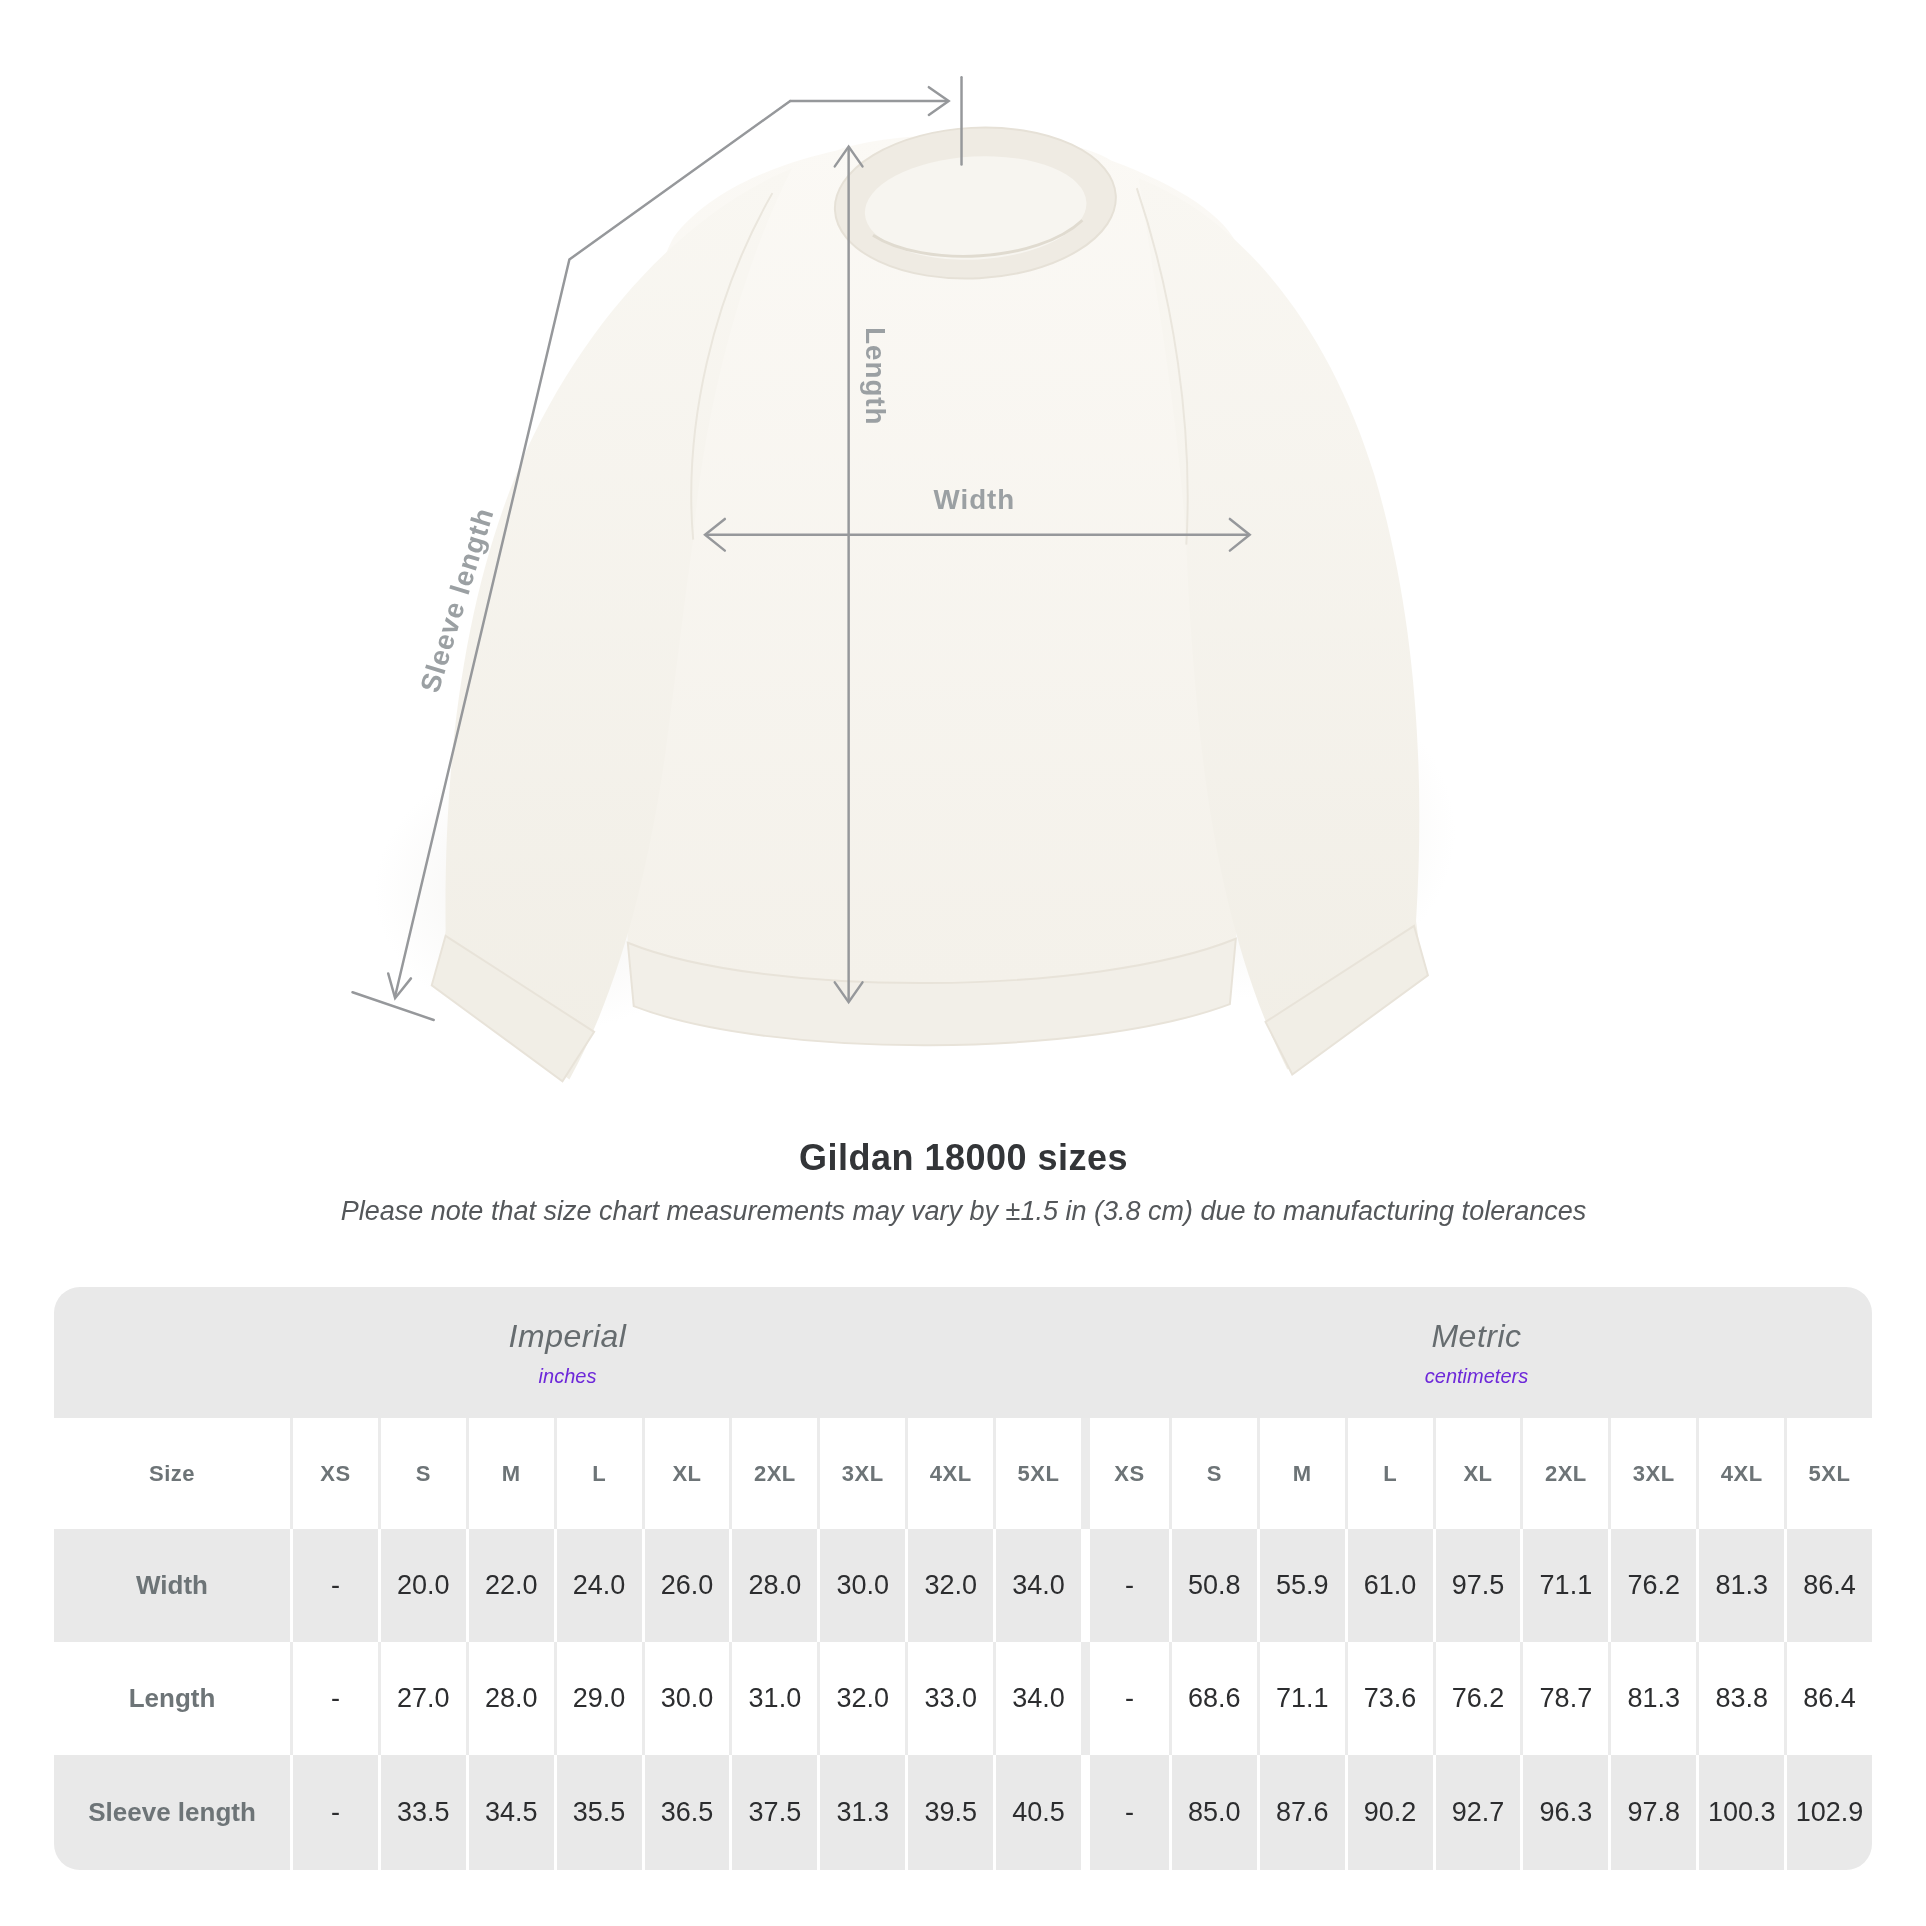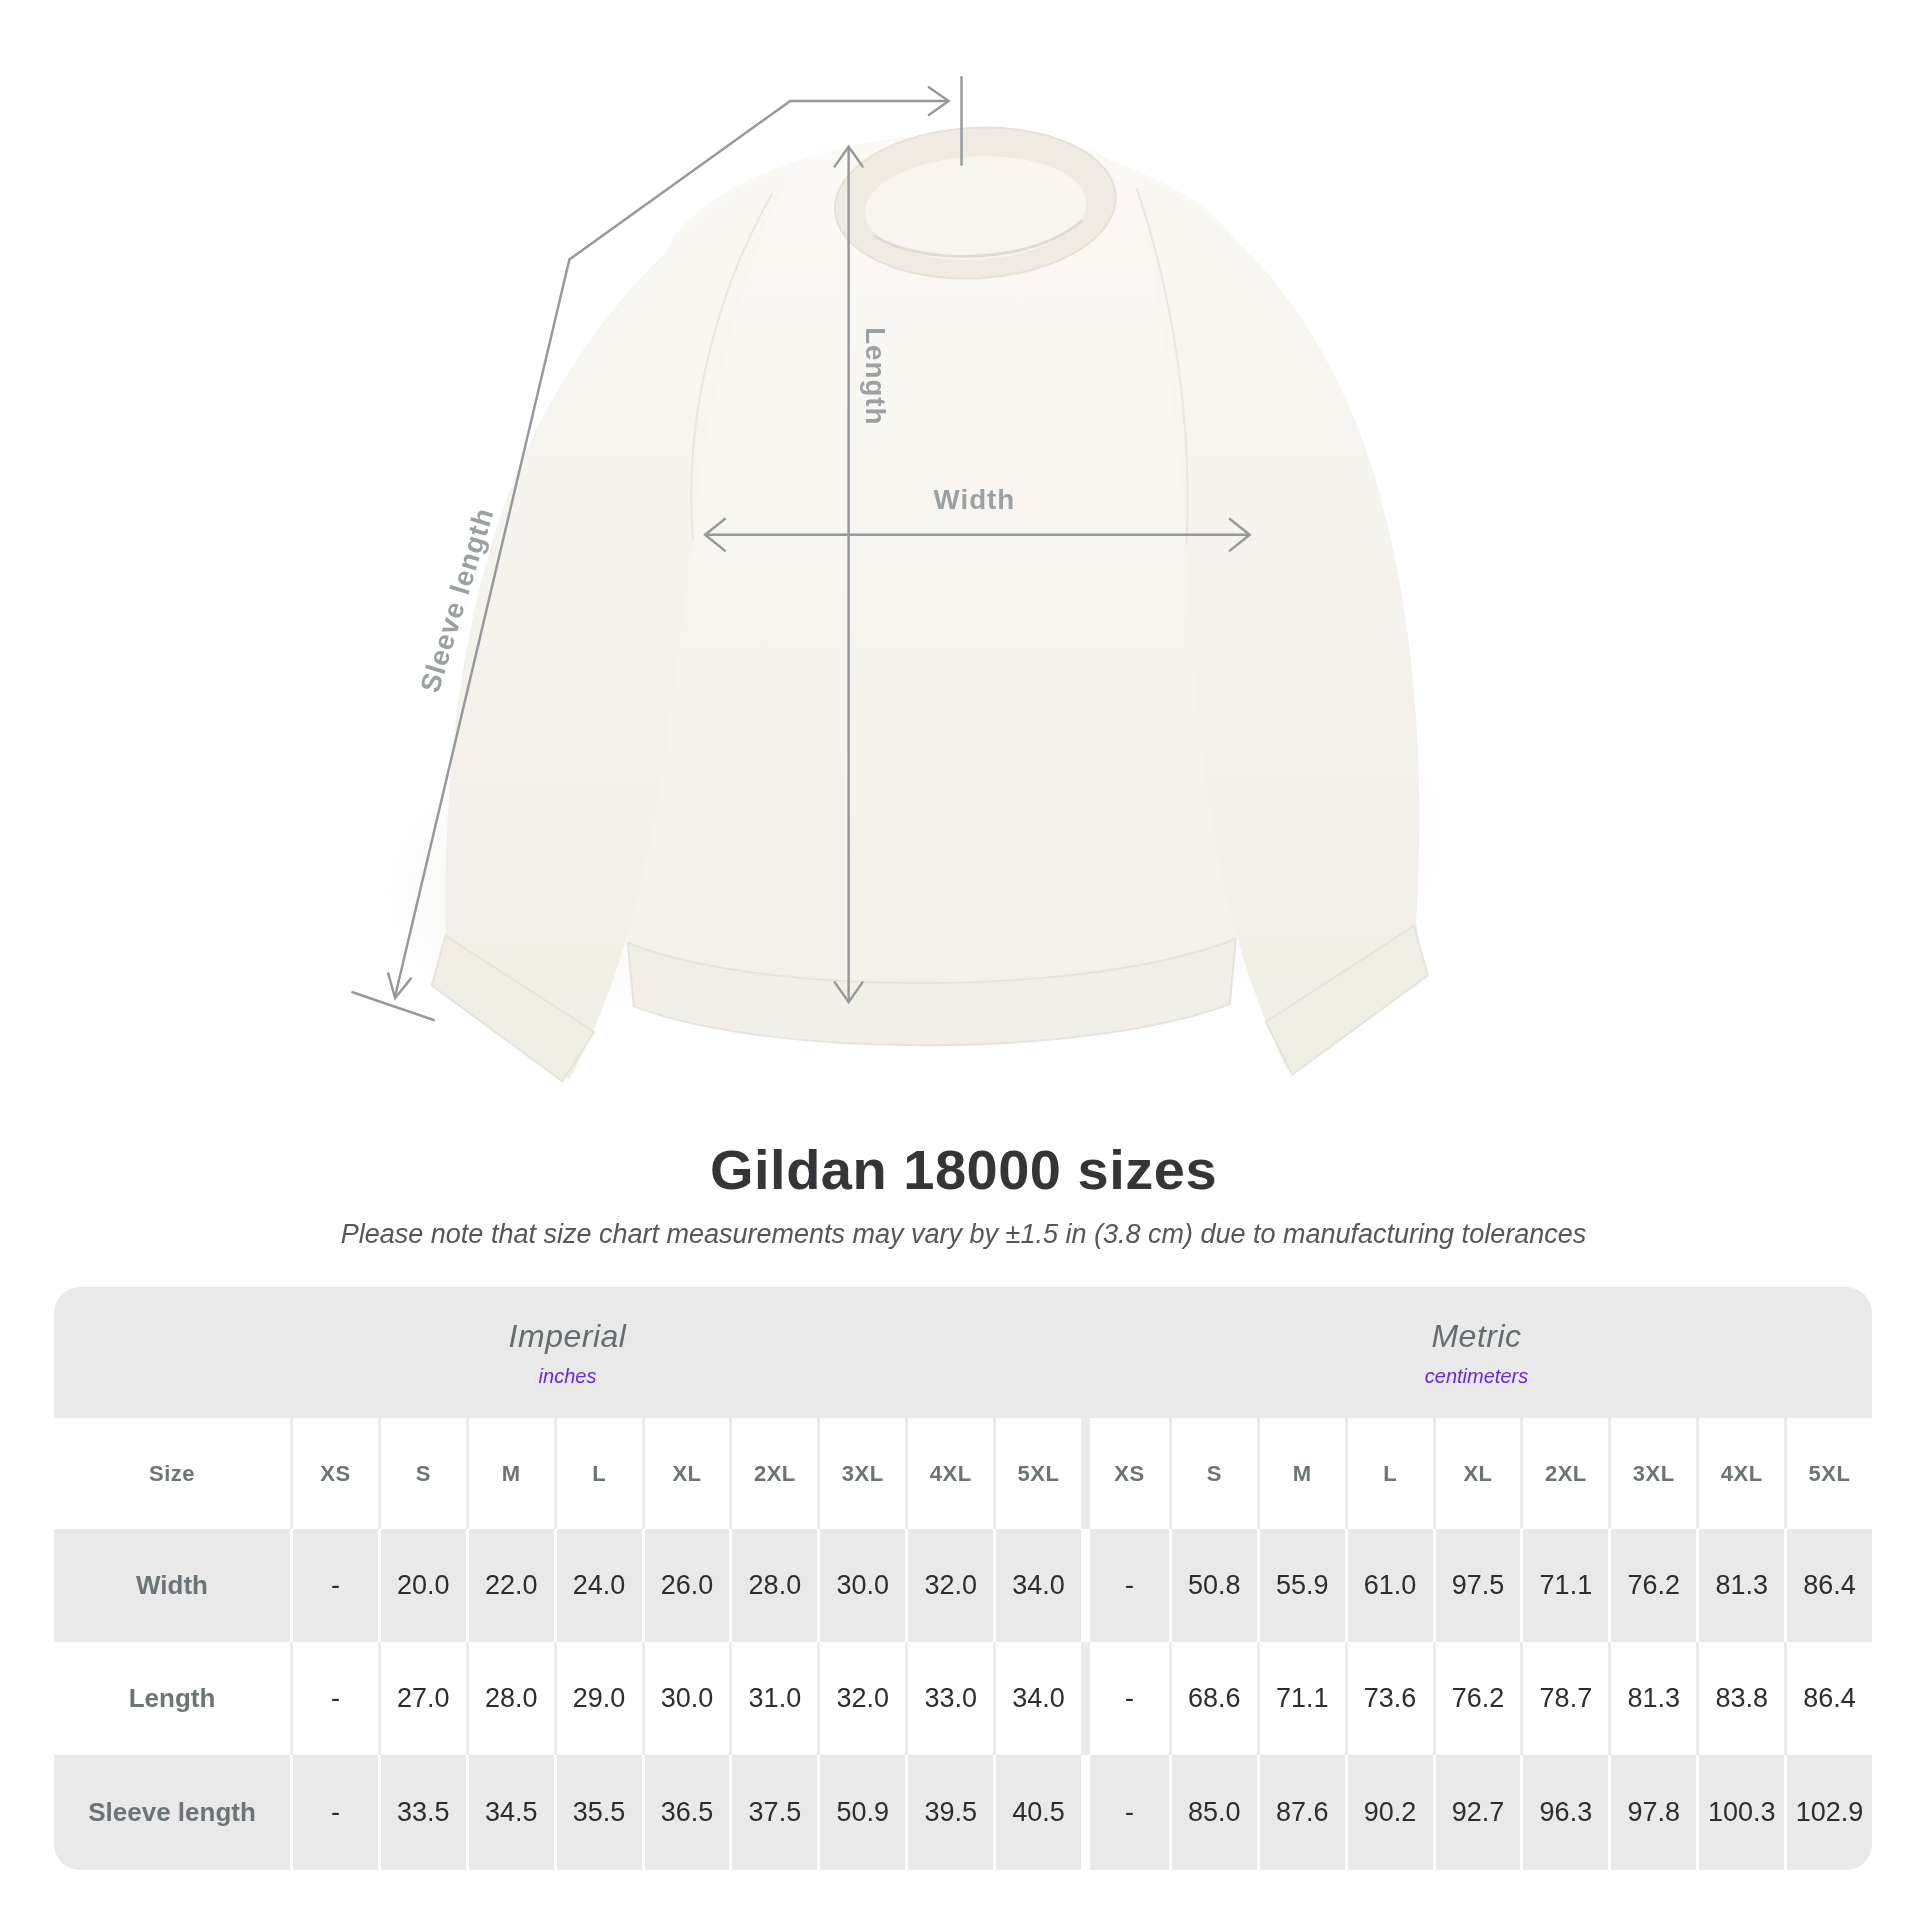--- a/index.html
+++ b/index.html
@@ -5,21 +5,21 @@
   * { margin:0; padding:0; box-sizing:border-box; }
   html,body { background:#ffffff; }
   .canvas {
     position:relative; width:1927px; height:1927px; background:#ffffff;
     font-family:"Liberation Sans", sans-serif; overflow:hidden;
   }
   
   .diagram { position:absolute; left:0; top:0; width:1927px; height:1121px; }
   
   .heading { position:absolute; left:0; top:1137px; width:100%; text-align:center; }
-  .title   { font-size:56px; font-weight:bold; color:#333538; letter-spacing:0.5px; }
+  .title   { font-size:36px; font-weight:bold; color:#333538; letter-spacing:0.5px; }
   .subtitle{ margin-top:17px; font-size:27px; font-style:italic; color:#54575a; }
   
   .table-wrap {
     position:absolute; left:54px; top:1287px; width:1818px;
     border-radius:26px; overflow:hidden; background:#ffffff;
   }
   .grid {
     display:grid;
     grid-template-columns:236px repeat(18, 1fr);
     grid-template-rows:131px 111px 113px 113px 115px;
@@ -190,21 +190,21 @@
         <div class="cell val row-white">81.3</div>
         <div class="cell val row-white">83.8</div>
         <div class="cell val row-white">86.4</div>
         <div class="cell rlabel label-col row-gray">Sleeve length</div>
         <div class="cell val row-gray">-</div>
         <div class="cell val row-gray">33.5</div>
         <div class="cell val row-gray">34.5</div>
         <div class="cell val row-gray">35.5</div>
         <div class="cell val row-gray">36.5</div>
         <div class="cell val row-gray">37.5</div>
-        <div class="cell val row-gray">50.9</div>
+        <div class="cell val row-gray">31.3</div>
         <div class="cell val row-gray">39.5</div>
         <div class="cell val row-gray">40.5</div>
         <div class="cell val row-gray half-start">-</div>
         <div class="cell val row-gray">85.0</div>
         <div class="cell val row-gray">87.6</div>
         <div class="cell val row-gray">90.2</div>
         <div class="cell val row-gray">92.7</div>
         <div class="cell val row-gray">96.3</div>
         <div class="cell val row-gray">97.8</div>
         <div class="cell val row-gray">100.3</div>

